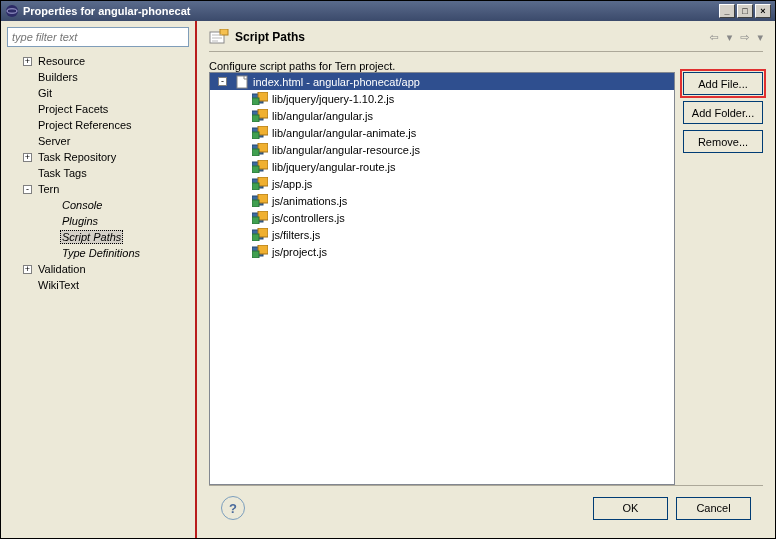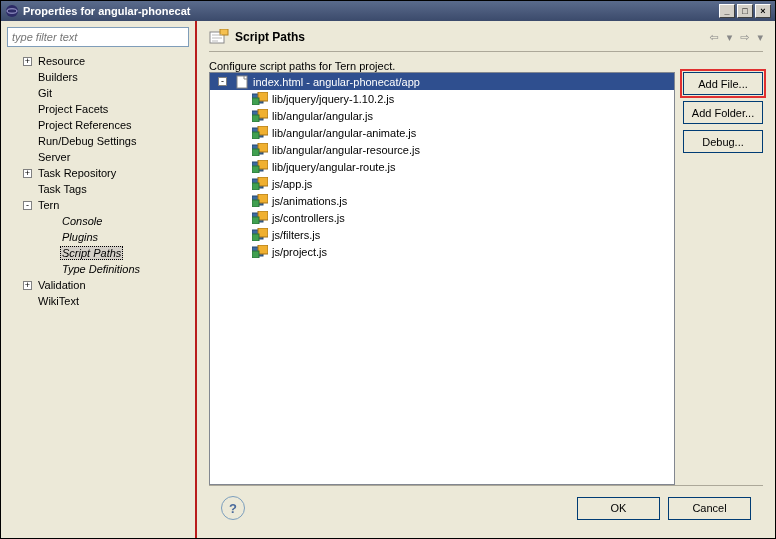--- a/index.html
+++ b/index.html
@@ -38,21 +38,21 @@
 .js-icon { width: 16px; height: 13px; }
 .file-icon { width: 14px; height: 14px; }
 
 .btn-col { display: flex; flex-direction: column; gap: 6px; width: 80px; }
 .btn { height: 23px; background: #ece9d8; border: 1px solid #003c74; display: flex; align-items: center; justify-content: center; cursor: default; padding: 2px 6px; white-space: nowrap; }
 .btn.highlighted { outline: 2px solid #e03030; outline-offset: 1px; }
 
 .footer { border-top: 1px solid #aca899; padding: 10px 12px; display: flex; align-items: center; }
 .help-icon { width: 24px; height: 24px; border: 1px solid #7b9ebd; border-radius: 50%; display: flex; align-items: center; justify-content: center; color: #4a6a9c; font-weight: bold; font-size: 13px; }
 .footer-spacer { flex: 1; }
-.footer-btn { width: 83px; height: 23px; background: #ece9d8; border: 1px solid #003c74; margin-left: 8px; display: flex; align-items: center; justify-content: center; cursor: default; }
+.footer-btn { width: 75px; height: 23px; background: #ece9d8; border: 1px solid #003c74; margin-left: 8px; display: flex; align-items: center; justify-content: center; cursor: default; }
 </style>
 </head>
 <body>
 
 <div class="titlebar">
   <span class="titlebar-icon">
     <svg viewBox="0 0 14 14" width="14" height="14">
         <circle cx="7" cy="7" r="6" fill="#2c2a66"></circle>
         <ellipse cx="7" cy="7" rx="5" ry="2.2" fill="none" stroke="#a8a8d8" stroke-width="1"></ellipse>
       </svg>
@@ -79,24 +79,20 @@
           <span class="expander-sp"></span>
           <span class="tree-label">Git</span>
         </div>
         <div class="tree-item l1">
           <span class="expander-sp"></span>
           <span class="tree-label">Project Facets</span>
         </div>
         <div class="tree-item l1">
           <span class="expander-sp"></span>
           <span class="tree-label">Project References</span>
-        </div>
-        <div class="tree-item l1">
-          <span class="expander-sp"></span>
-          <span class="tree-label">Run/Debug Settings</span>
         </div>
         <div class="tree-item l1">
           <span class="expander-sp"></span>
           <span class="tree-label">Server</span>
         </div>
         <div class="tree-item l1">
           <span class="expander">+</span>
           <span class="tree-label">Task Repository</span>
         </div>
         <div class="tree-item l1">
@@ -246,21 +242,21 @@
                   <rect x="0" y="6" width="7" height="7" fill="#40a050" stroke="#2a7038"></rect>
                 </svg></span>
               <span>js/project.js</span>
             </div>
           </div>
       </div>
 
       <div class="btn-col">
         <div class="btn highlighted">Add File...</div>
         <div class="btn">Add Folder...</div>
-        <div class="btn">Debug...</div>
+        <div class="btn">Remove...</div>
       </div>
     </div>
 
     <div class="footer">
       <div class="help-icon">?</div>
       <div class="footer-spacer"></div>
       <div class="footer-btn">OK</div>
       <div class="footer-btn">Cancel</div>
     </div>
   </div>

